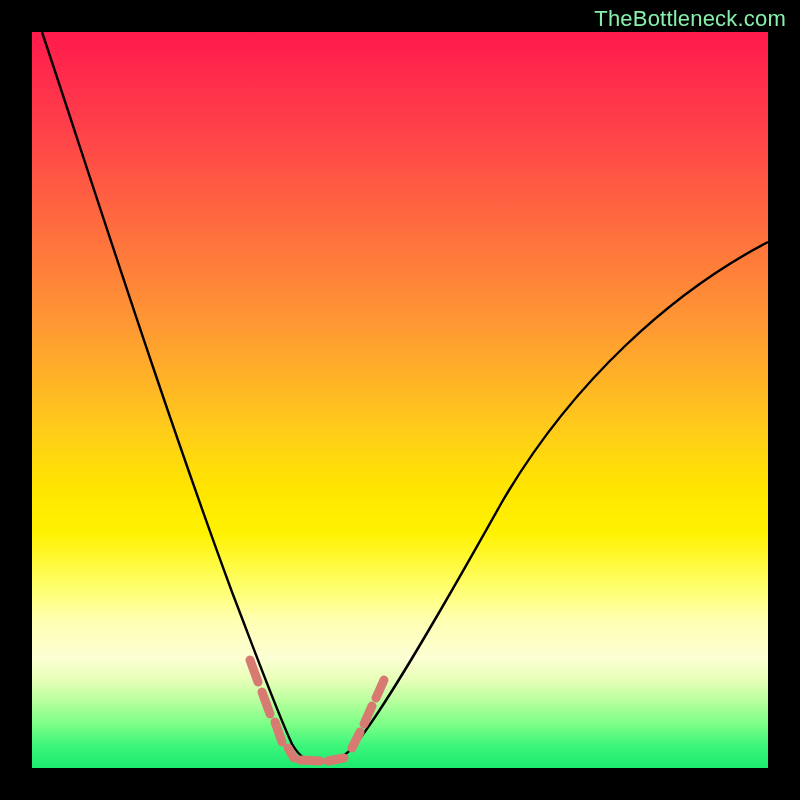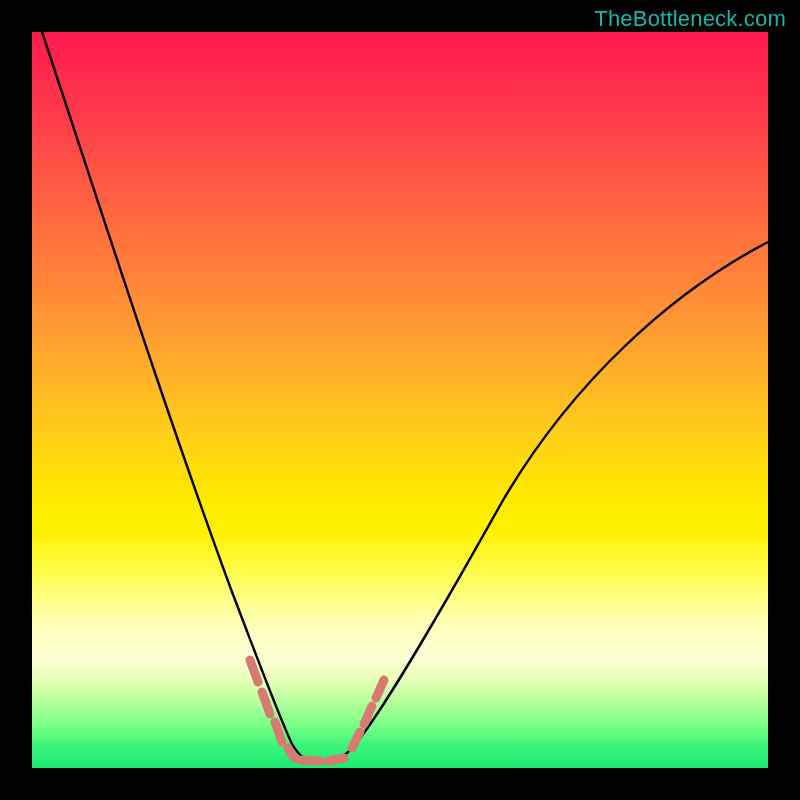--- a/index.html
+++ b/index.html
@@ -41,21 +41,21 @@
       #b6ff9c 91%,
       #7dff87 94%,
       #3cf57a 97%,
       #1de970 100%
     );
   }
   .watermark {
     position: absolute;
     top: 6px;
     right: 14px;
-    color: #14b8a6;
+    color: #86efac;
     font-size: 22px;
     letter-spacing: 0.2px;
     font-weight: 400;
     user-select: none;
   }
   svg.curve {
     position: absolute;
     left: 0;
     top: 0;
     width: 736px;

